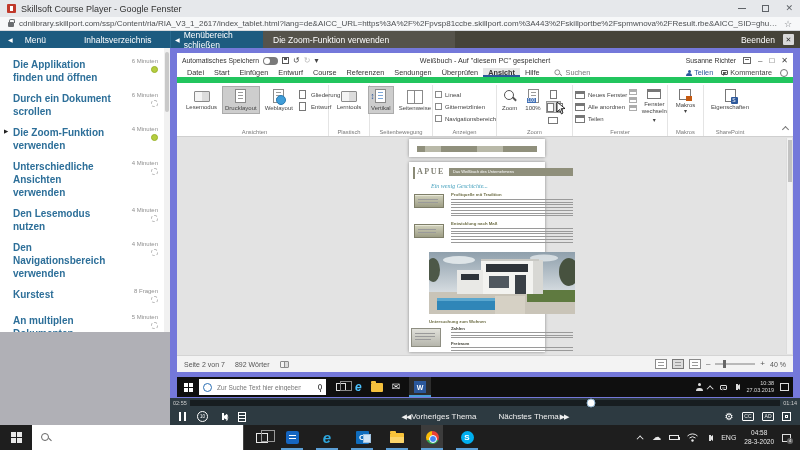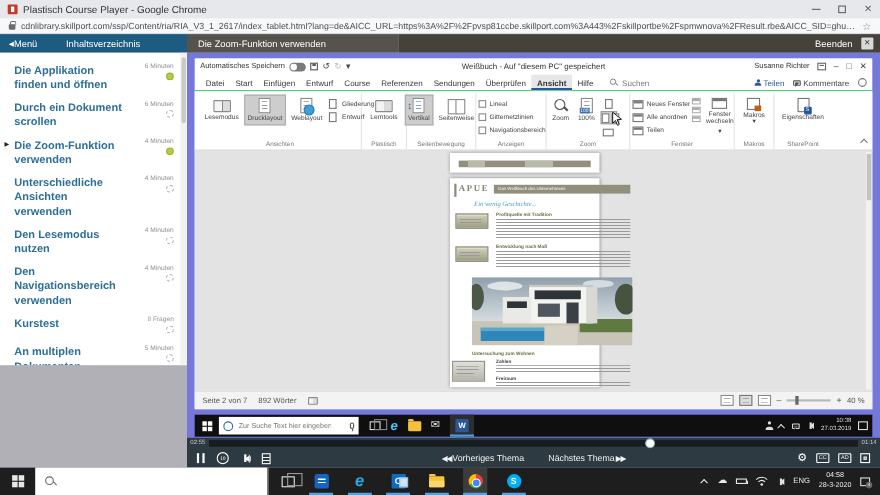--- a/index.html
+++ b/index.html
@@ -20,21 +20,21 @@
     border-bottom:1px solid #d7dade;display:flex;align-items:center;gap:5px;padding:0 8px;
     font-size:8px;color:#4c4f52;}
   .padlock{width:6px;height:5px;background:#6a6d70;border-radius:1px;position:relative;margin-top:2px;flex:0 0 auto;}
   .padlock::before{content:"";position:absolute;left:1px;top:-3px;width:4px;height:3px;
     border:1px solid #6a6d70;border-bottom:none;border-radius:2px 2px 0 0;}
   .url-text{white-space:nowrap;overflow:hidden;text-overflow:ellipsis;flex:1;}
   .url-star{margin-left:auto;color:#7a7d80;font-size:9px;flex:0 0 auto;}
 
   
   .app-header{position:absolute;left:0;top:31px;width:800px;height:17px;display:flex;color:#fff;font-size:8.5px;}
-  .seg-menu{width:170px;background:#1d5b80;display:flex;align-items:center;gap:0;padding:0 8px;}
+  .seg-menu{width:170px;background:#1d5b80;display:flex;align-items:center;gap:12px;padding:0 8px;}
   .seg-menu .toc-title{margin-left:26px;}
   .seg-collapse{width:93px;background:#1d5b80;display:flex;align-items:center;gap:4px;padding:0 4px;border-left:1px solid #2a6a90;}
   .seg-topic{width:192px;background:#55534b;display:flex;align-items:center;padding:0 10px;}
   .seg-rest{flex:1;background:#454339;display:flex;align-items:center;justify-content:flex-end;gap:8px;padding:0 6px;}
   .tri-left{font-size:6px;}
   .exit-x{width:11px;height:11px;background:#d9d9d9;color:#333;font-size:7px;line-height:11px;text-align:center;border-radius:1px;}
 
   
   .sidebar{position:absolute;left:0;top:48px;width:170px;height:377px;background:#b0b0b6;}
   .toc{position:absolute;left:0;top:0;width:170px;height:284px;background:#fff;padding:6px 2px 0 2px;overflow:hidden;}
@@ -58,21 +58,21 @@
   .toggle::after{content:"";position:absolute;left:1px;top:1px;width:6px;height:6px;border-radius:50%;background:#fff;}
   .tb-ico{font-size:8px;color:#444;line-height:10px;}
   .tb-ico.dis{color:#bbb;}
   .save-ico{width:7px;height:7px;border:1px solid #555;position:relative;flex:0 0 auto;}
   .save-ico::after{content:"";position:absolute;left:1px;top:0;width:3px;height:2px;background:#555;}
   .word-doc-title{position:absolute;left:0;right:0;text-align:center;font-size:7.2px;color:#333;pointer-events:none;}
   .wt-right{margin-left:auto;display:flex;align-items:center;gap:7px;font-size:6.8px;}
   .ribopt{width:8px;height:7px;border:1px solid #666;position:relative;}
   .ribopt::after{content:"";position:absolute;left:1px;top:1px;width:4px;height:1px;background:#666;}
 
-  .wtabs{height:15px;display:flex;align-items:center;padding:0 5px;font-size:7.3px;border-bottom:1px solid #22c55e;justify-content:flex-end;}
+  .wtabs{height:15px;display:flex;align-items:center;padding:0 5px;font-size:7.3px;border-bottom:6px solid #22c55e;justify-content:flex-end;}
   .tabwrap{display:flex;align-items:center;height:100%;}
   .wtab{padding:0 5px;display:flex;align-items:center;height:100%;color:#333;}
   .wtab.active{background:#e7e7e7;box-shadow:inset 0 -2px 0 #2b579a;font-weight:bold;}
   .wsearch{display:flex;align-items:center;gap:3px;margin-left:8px;color:#777;}
   .wt-actions{margin-left:auto;display:flex;align-items:center;gap:8px;}
   .share{color:#2b579a;display:flex;align-items:center;gap:2px;}
   .comm{color:#444;display:flex;align-items:center;gap:2px;}
   .bubble{width:7px;height:5px;border:1px solid #555;border-radius:1px;position:relative;}
   .bubble::after{content:"";position:absolute;left:1px;bottom:-2px;border:2px solid transparent;border-top-color:#555;border-left-color:#555;width:0;height:0;}
   .personb{width:6px;height:6px;position:relative;}
@@ -250,39 +250,43 @@
   .batt::after{content:"";position:absolute;right:-2px;top:1px;width:1px;height:3px;background:#e8e8e8;}
   .clock2{text-align:center;line-height:1.3;font-size:6.5px;}
 </style>
 </head>
 <body>
 
 <div class="screen">
 
   <div class="chrome-title">
     <span class="favicon"></span>
-    <span>Plastisch Course Player - Google Chrome</span>
+    <span>Skillsoft Course Player - Google Fenster</span>
     <span class="win-ctrls">
       <span class="wc-min"></span>
       <span class="wc-max"></span>
       <span class="wc-x">✕</span>
     </span>
   </div>
 
   <div class="chrome-url">
     <span class="padlock"></span>
     <span class="url-text">cdnlibrary.skillport.com/ssp/Content/ria/RIA_V3_1_2617/index_tablet.html?lang=de&amp;AICC_URL=https%3A%2F%2Fpvsp81ccbe.skillport.com%3A443%2Fskillportbe%2Fspmwnova%2FResult.rbe&amp;AICC_SID=ghulsebos@officeelearningmenu.nl-5217...</span>
     <span class="url-star">☆</span>
   </div>
 
   <div class="app-header">
     <div class="seg-menu">
       <span class="tri-left">◀</span>
       <span>Menü</span>
       <span class="toc-title">Inhaltsverzeichnis</span>
+    </div>
+    <div class="seg-collapse">
+      <span class="tri-left">◀</span>
+      <span>Menübereich schließen</span>
     </div>
     <div class="seg-topic">
       <span>Die Zoom-Funktion verwenden</span>
     </div>
     <div class="seg-rest">
       <span>Beenden</span>
       <span class="exit-x">✕</span>
     </div>
   </div>
 

